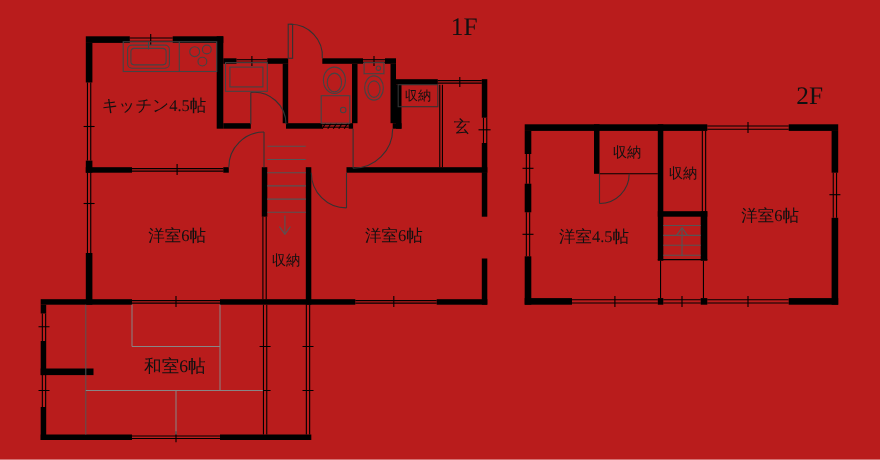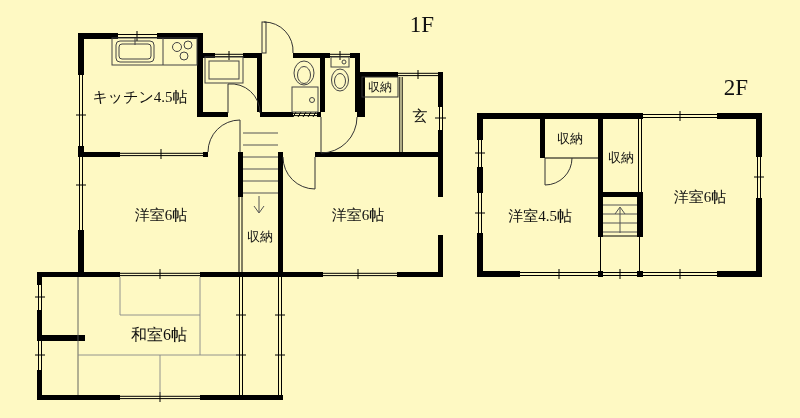--- a/index.html
+++ b/index.html
@@ -1,20 +1,20 @@
 <!DOCTYPE html>
 <html><head>
 <meta charset="utf-8">
 <style>
   html, body { margin: 0; padding: 0; background: #ffffff; }
   .canvas {
     position: relative;
     width: 800px;
     height: 418px;
-    background: #fef9c3;
+    background: #b91c1c;
     font-family: "Liberation Serif", "DejaVu Serif", serif;
   }
   svg text {
     font-family: "Liberation Serif", "DejaVu Serif", serif;
     fill: #111111;
   }
   .room-label   { font-size: 15px; }
   .room-label-lg{ font-size: 16px; }
   .closet-label { font-size: 13px; }
   .closet-label-sm { font-size: 12px; }

